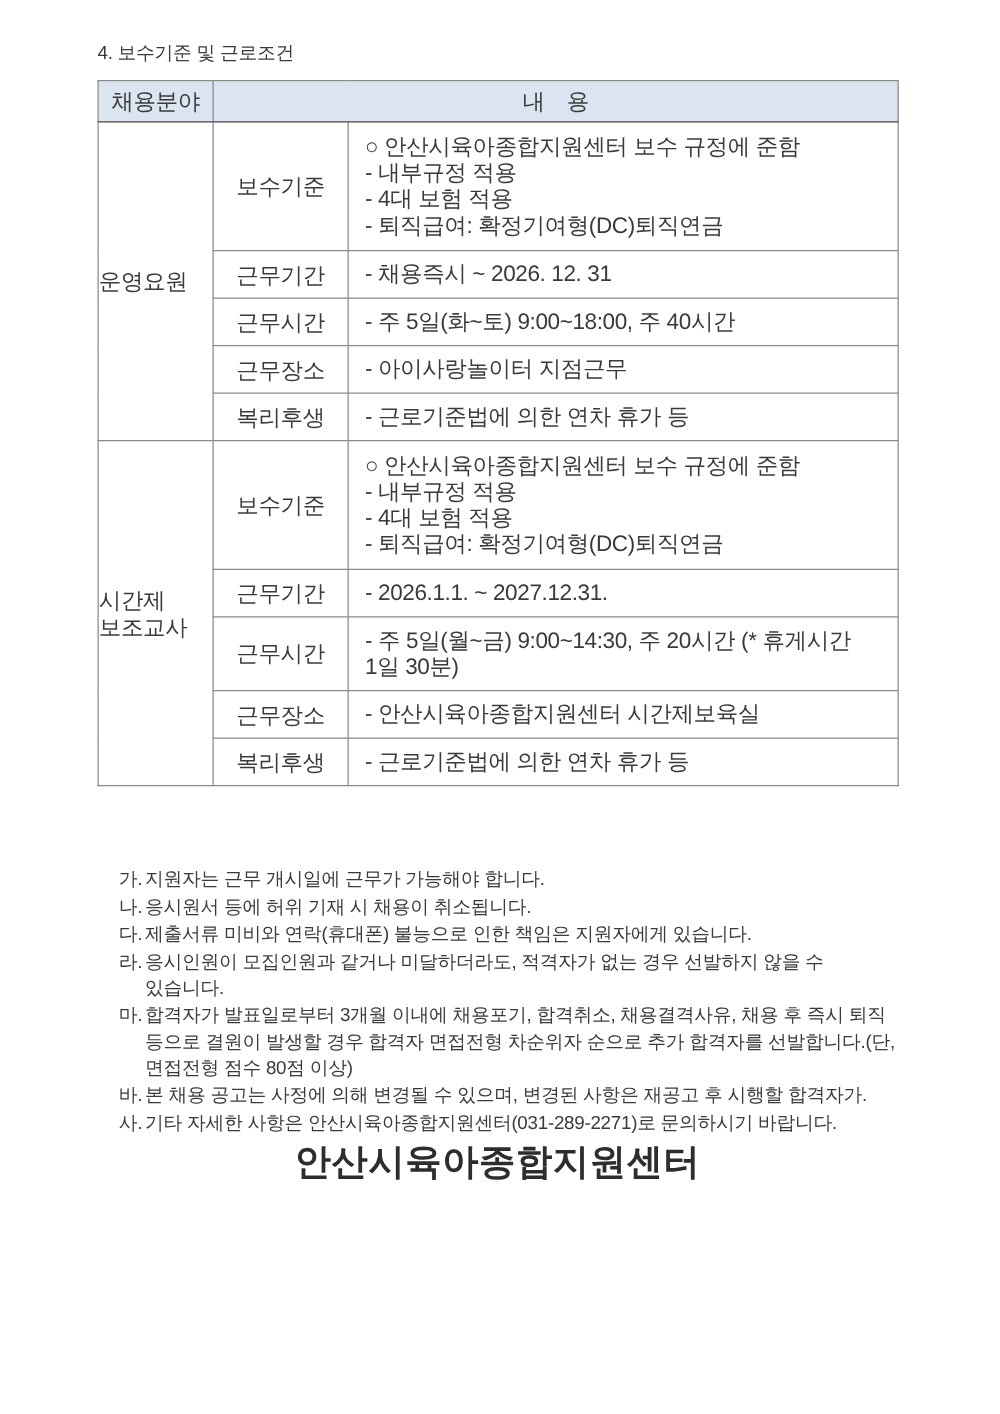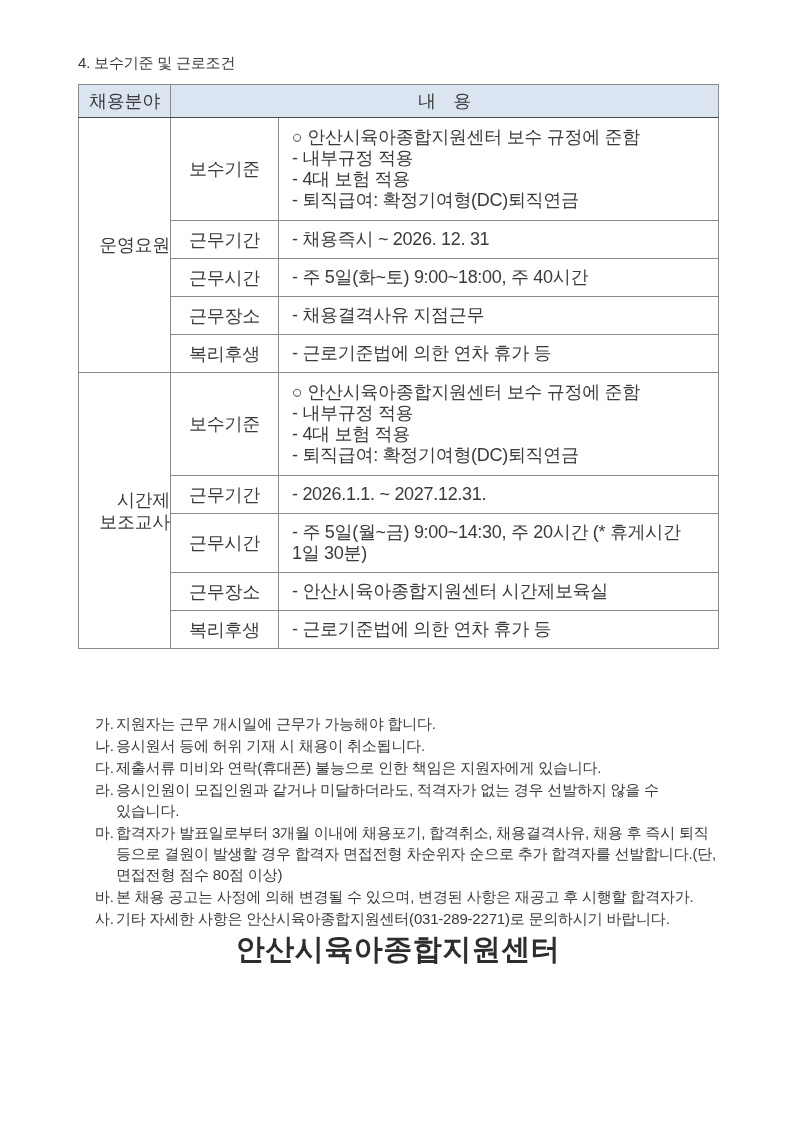--- a/index.html
+++ b/index.html
@@ -9,21 +9,21 @@
     --text: #3a3a3a;
   }
   * { box-sizing: border-box; margin: 0; padding: 0; }
   html, body {
     width: 800px; height: 1131px;
     background: #ffffff;
     font-family: "Liberation Sans", "DejaVu Sans", sans-serif;
     color: var(--text);
     overflow: hidden;
   }
-  .page { padding: 52px 82px 0 78px; width: 640px; }
+  .page { padding: 32px 82px 0 78px; width: 640px; }
 
   .sec-heading {
     font-size: 15px;
     line-height: 21px;
     font-weight: 400;
     letter-spacing: -0.2px;
     word-break: keep-all;
   }
   .sec4-heading { margin-bottom: 11px; }
 
@@ -44,21 +44,21 @@
     color: var(--text);
     vertical-align: middle;
   }
   .cond-table th {
     background: var(--header_bg);
     height: 33px;
     text-align: center;
     border-bottom-color: var(--border_outer);
   }
   .cond-table td.cat {
-    text-align: right;
+    text-align: left;
     white-space: pre-line;
     line-height: 22px;
   }
   .cond-table td.lab { text-align: center; }
   .cond-table td.con {
     text-align: left;
     padding: 8px 6px 8px 13px;
     white-space: pre-line;
     line-height: 21px;
     word-break: keep-all;
@@ -120,21 +120,21 @@
       <tr class="row-single">
         <td class="lab">근무기간</td>
         <td class="con">- 채용즉시 ~ 2026. 12. 31</td>
       </tr>
       <tr class="row-single">
         <td class="lab">근무시간</td>
         <td class="con">- 주 5일(화~토) 9:00~18:00, 주 40시간</td>
       </tr>
       <tr class="row-single">
         <td class="lab">근무장소</td>
-        <td class="con">- 채용결격사유 지점근무</td>
+        <td class="con">- 아이사랑놀이터 지점근무</td>
       </tr>
       <tr class="row-single">
         <td class="lab">복리후생</td>
         <td class="con">- 근로기준법에 의한 연차 휴가 등</td>
       </tr>
 
       <tr class="row-multi group-start">
         <td class="cat" rowspan="5">시간제
 보조교사</td>
         <td class="lab">보수기준</td>

